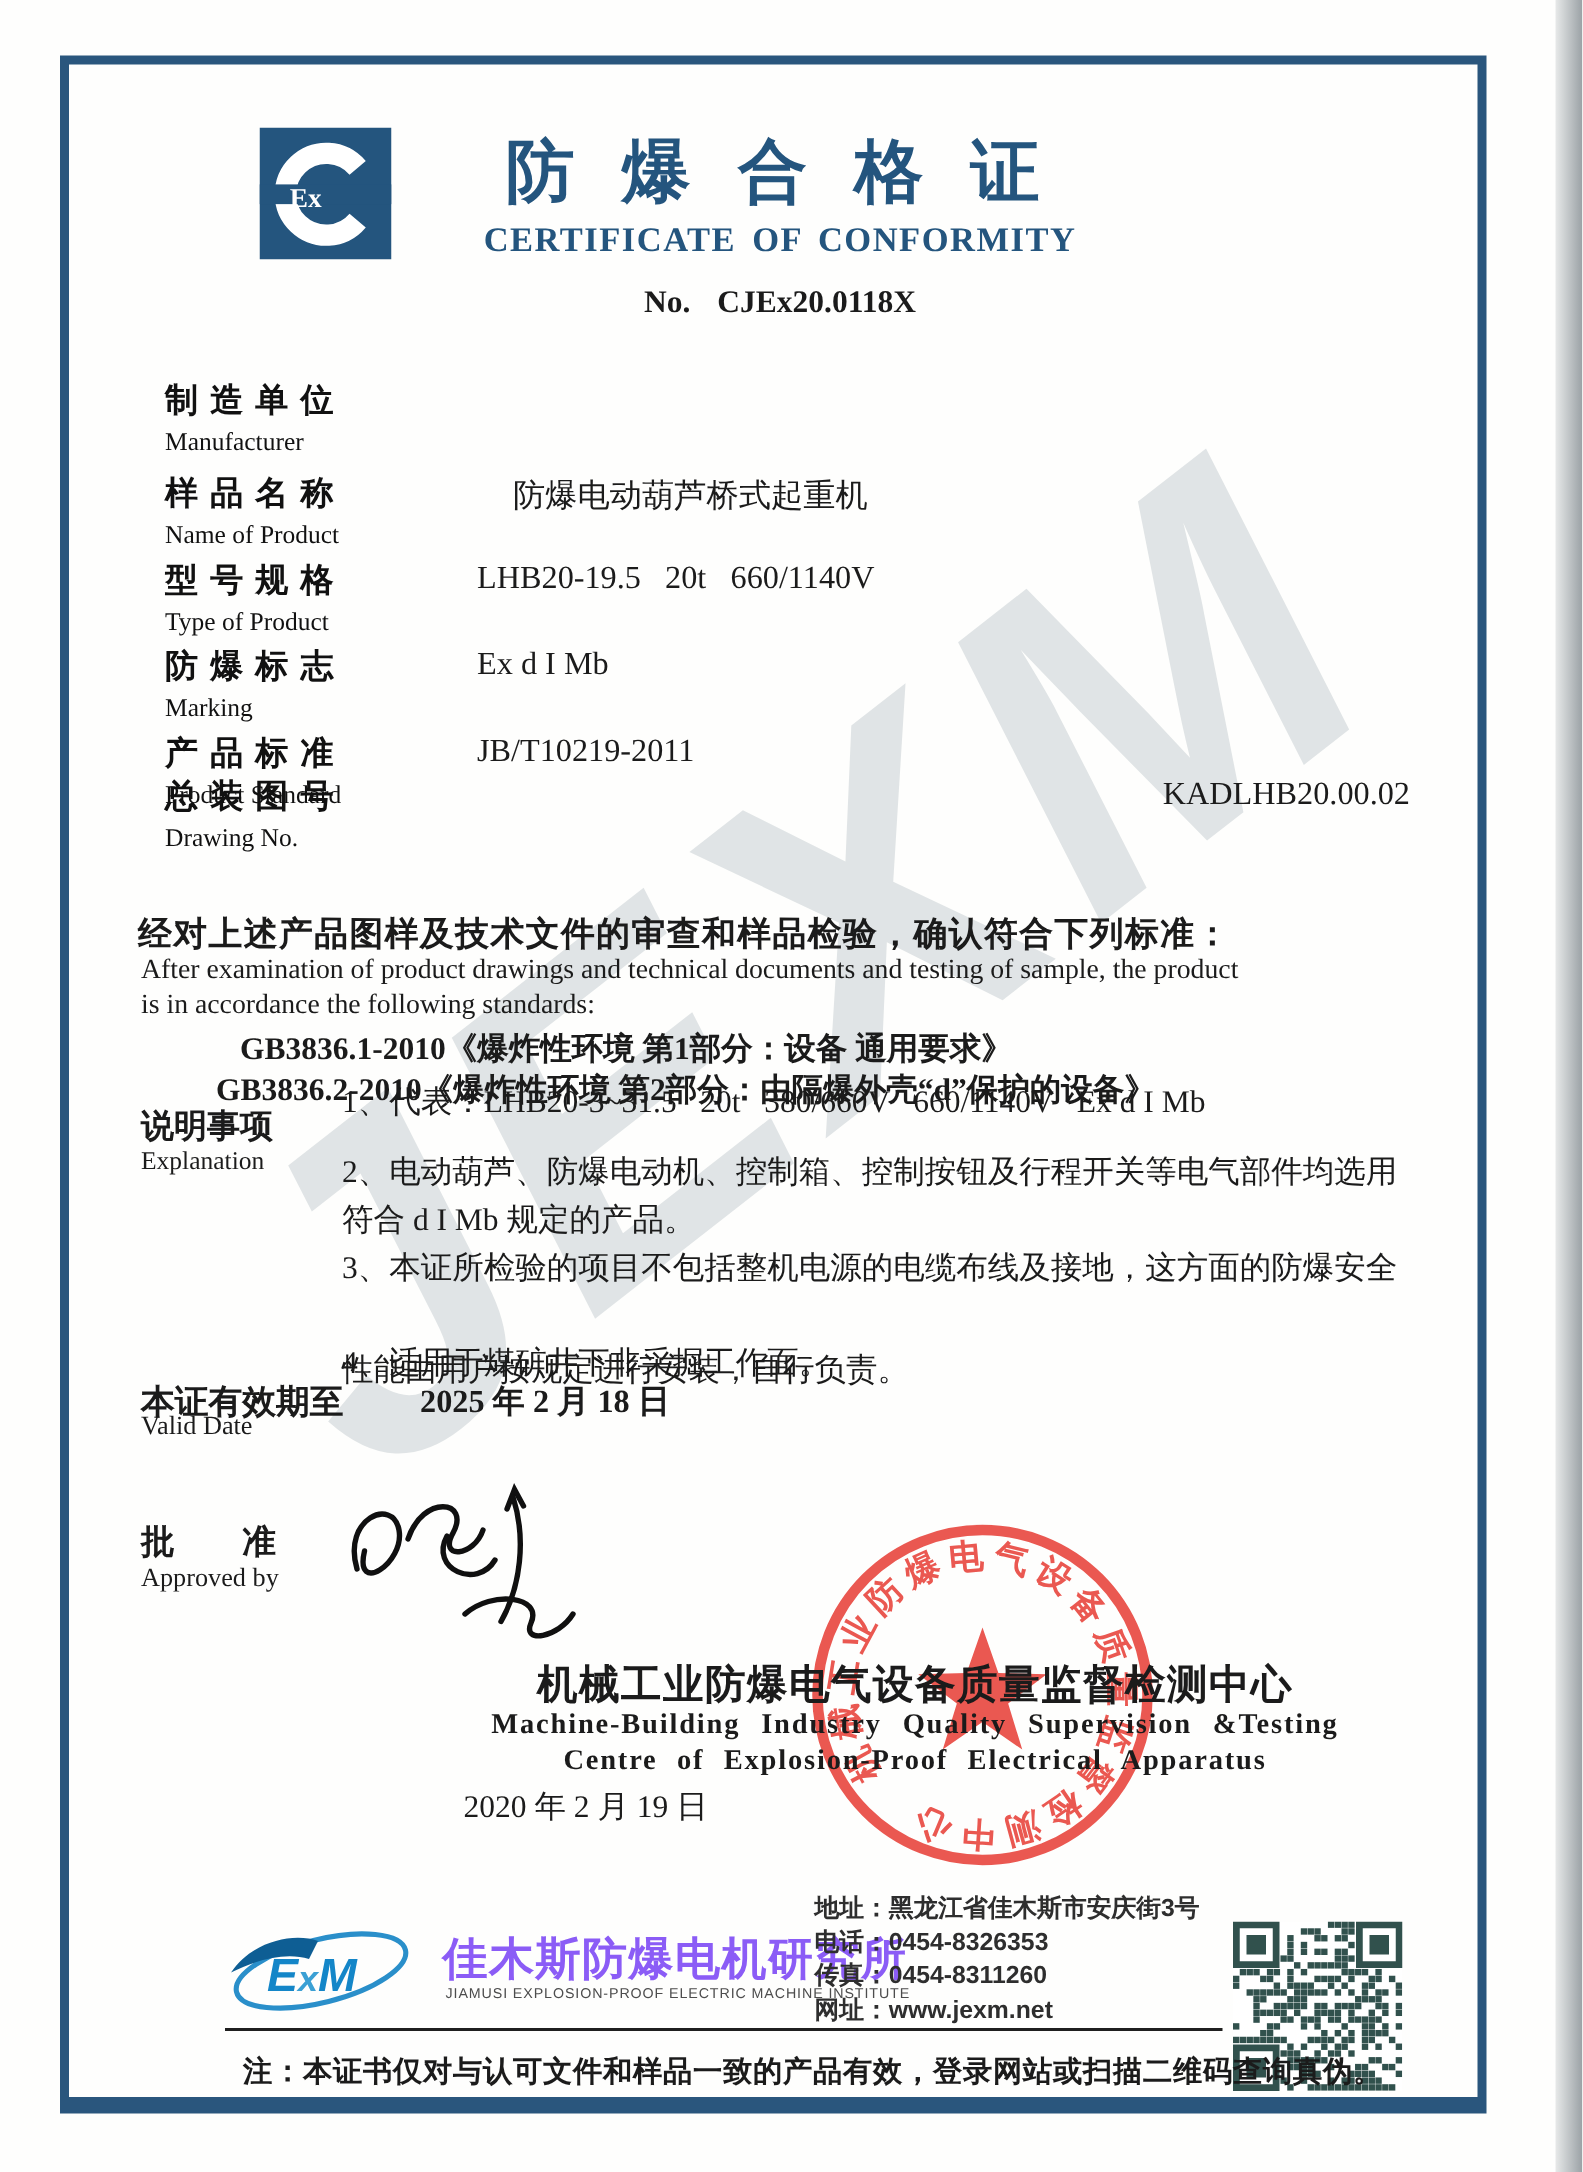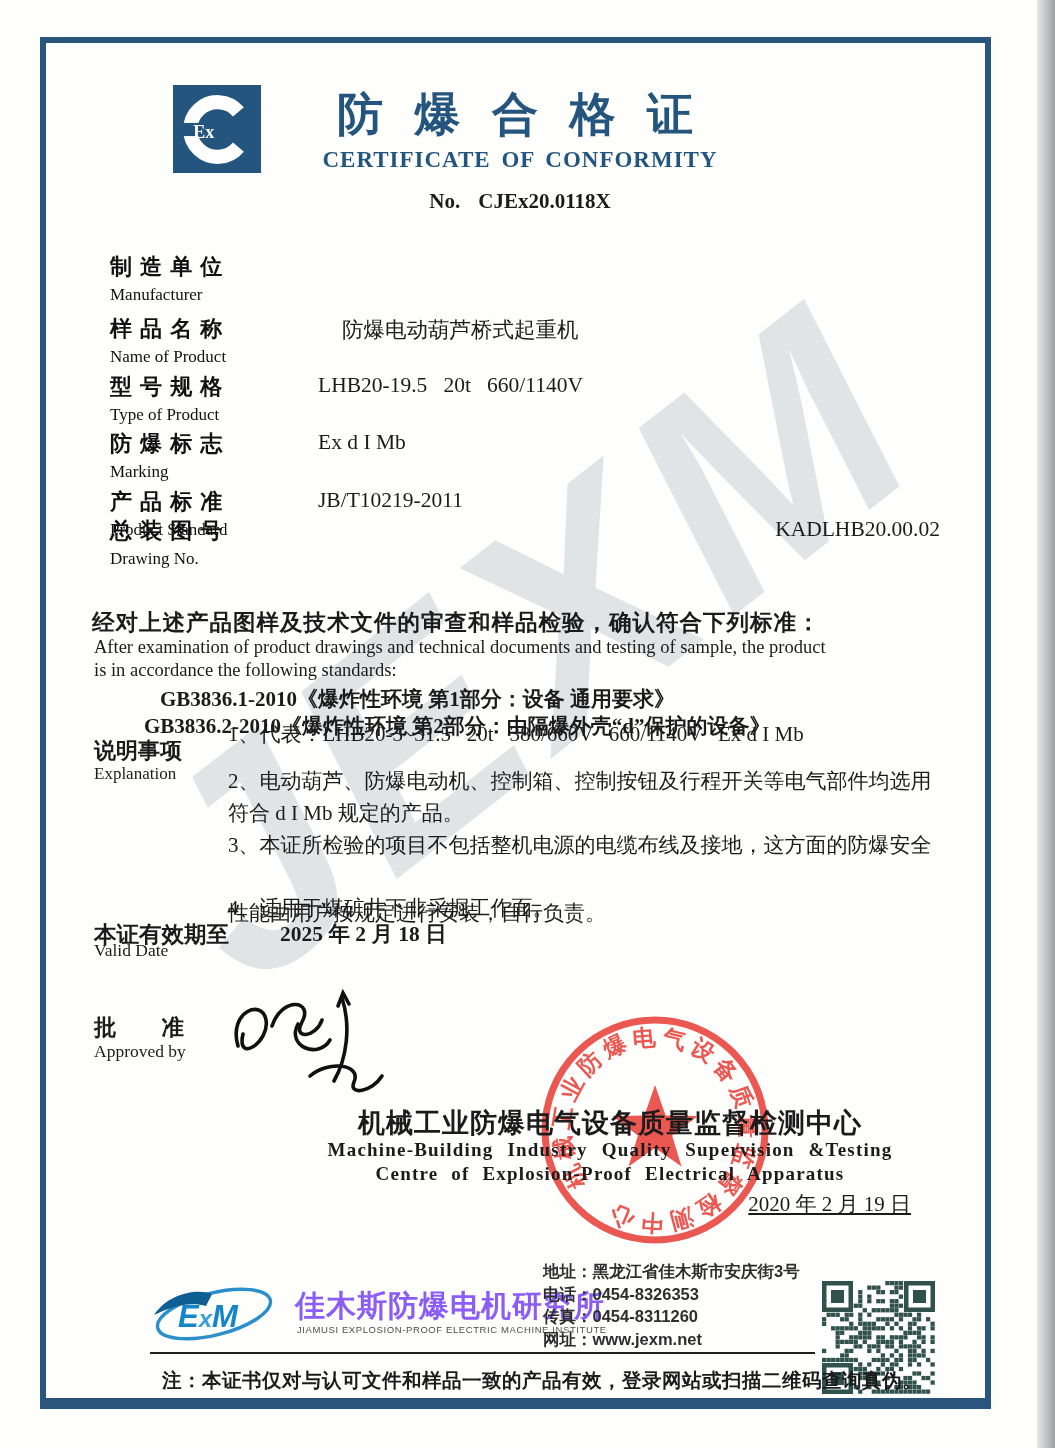--- a/index.html
+++ b/index.html
@@ -67,22 +67,22 @@
   .signature{left:222px;top:986px;width:175px;height:110px;}
 
   
   .stamp{left:537px;top:1012px;width:236px;height:236px;z-index:2;opacity:.88;}
   .issuer-zh{left:325px;top:1105px;width:570px;text-align:center;
     font:700 27px var(--sans);letter-spacing:1px;}
   .issuer-en1{left:325px;top:1139px;width:570px;text-align:center;
     font:700 19px var(--serif);letter-spacing:1.2px;word-spacing:8px;}
   .issuer-en2{left:325px;top:1163px;width:570px;text-align:center;
     font:700 19px var(--serif);letter-spacing:1.2px;word-spacing:7px;}
-  .issuer-date{left:341px;top:1190px;width:570px;text-align:right;
-    font:400 21px var(--serif);text-decoration:underline;}
+  .issuer-date{left:309px;top:1190px;width:570px;text-align:left;
+    font:400 21px var(--serif);}
 
   
   .jexm-logo{left:148px;top:1281px;width:138px;height:64px;}
   .inst-zh{left:295px;top:1286px;font:700 30px var(--sans);color:#8b5cf6;letter-spacing:1px;}
   .inst-en{left:297px;top:1324px;font:400 9.5px var(--sans);color:#4d4d4d;letter-spacing:.6px;}
   .contact{left:543px;top:1261px;font:700 16.5px var(--sans);color:#2e2e2e;}
   .contact .cline{height:22.5px;}
   .qr{left:822px;top:1281px;width:113px;height:113px;}
   .foot-rule{left:150px;top:1352px;width:665px;height:2px;background:#1f1f1f;}
   .note{left:162px;top:1367px;font:700 19.5px var(--sans);letter-spacing:.5px;}

